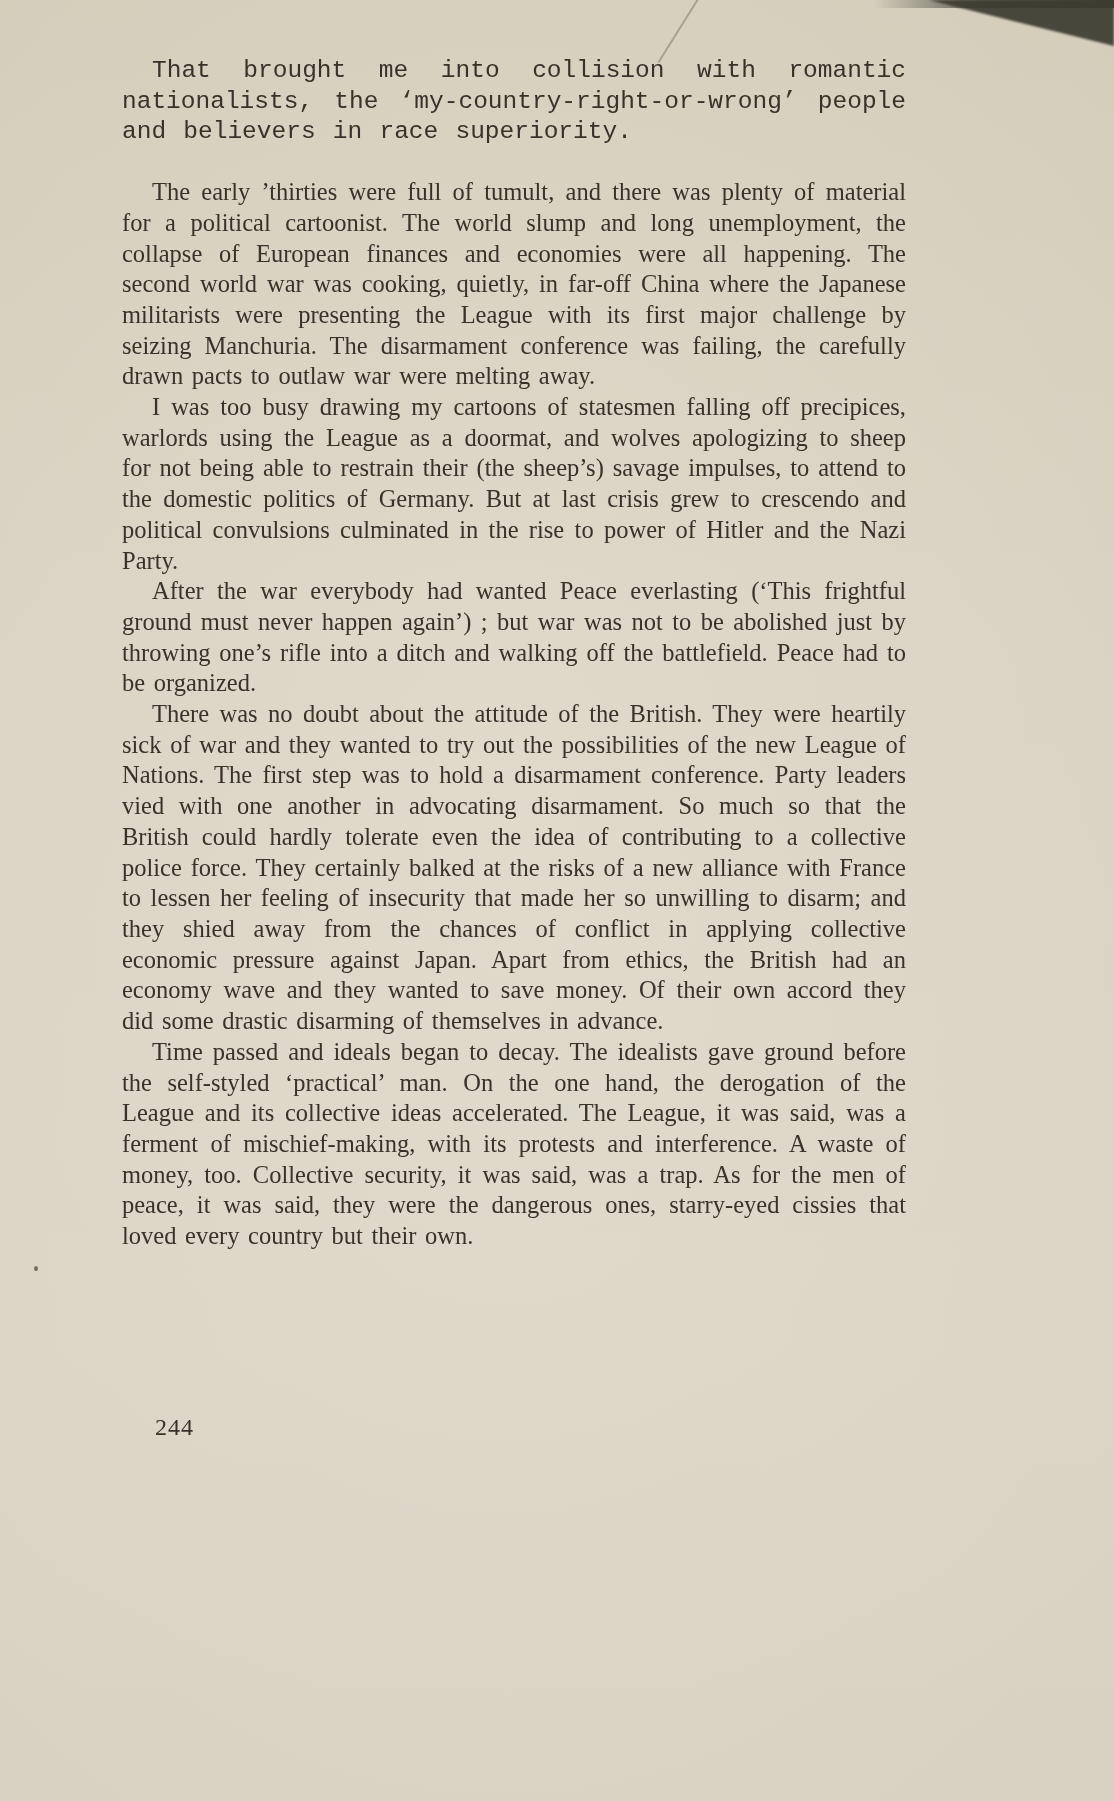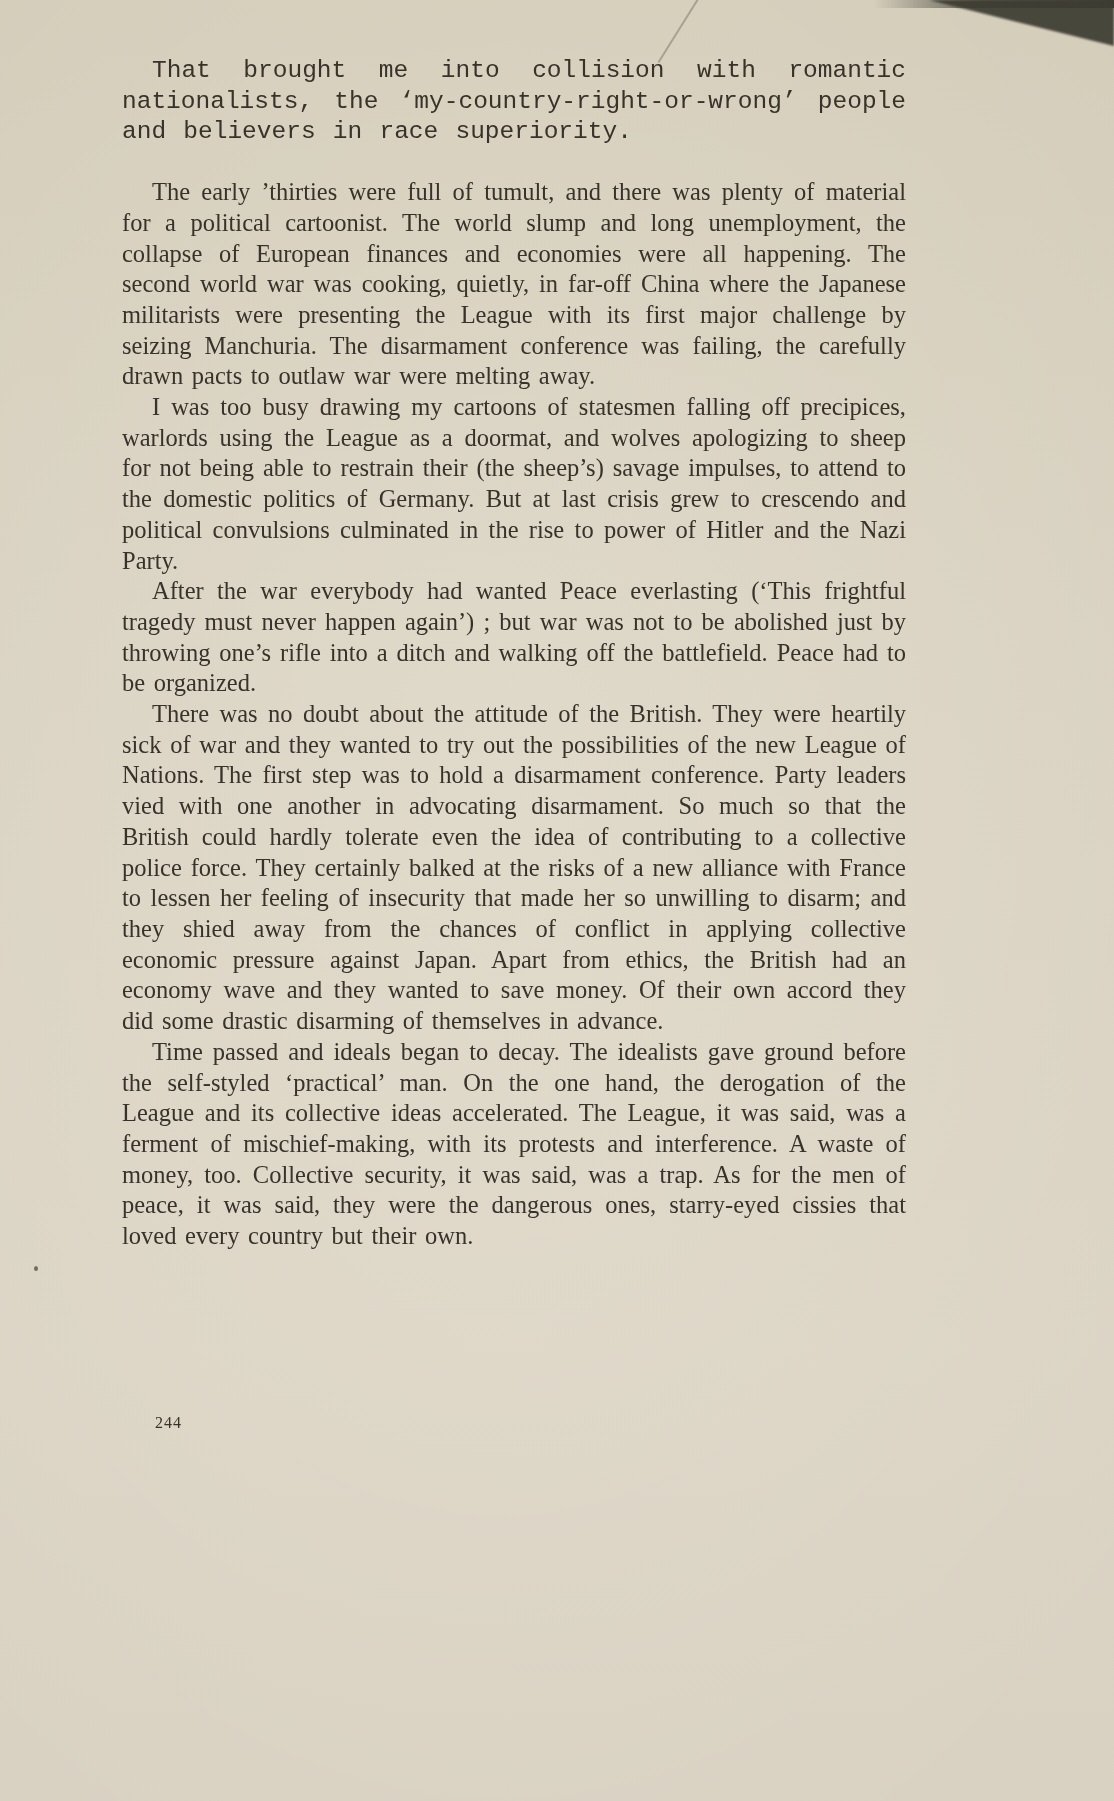--- a/index.html
+++ b/index.html
@@ -70,21 +70,21 @@
     text-indent: 30px;
   }
   .para:first-child {
     margin-bottom: 29px;
     font-family: Liberation Mono, monospace;
   }
   .page-number {
     position: absolute;
     left: 155px;
     top: 1414px;
-    font-size: 16px;
+    font-size: 24px;
     color: #38322a;
     letter-spacing: 1px;
   }
   .ink-speck {
     position: absolute;
     left: 34px;
     top: 1266px;
     width: 4px;
     height: 5px;
     border-radius: 50%;
@@ -97,19 +97,19 @@
 <div class="scan-page">
   <div class="corner-shadow"></div>
   <div class="corner-shadow-strip"></div>
   <div class="crease-line"></div>
   <div class="ink-speck"></div>
 
   <div class="text-block" id="para-container">
       <p class="para">That brought me into collision with romantic nationalists, the ‘my-country-right-or-wrong’ people and believers in race superiority.</p>
       <p class="para">The early ’thirties were full of tumult, and there was plenty of material for a political cartoonist. The world slump and long unemployment, the collapse of European finances and economies were all happening. The second world war was cooking, quietly, in far-off China where the Japanese militarists were presenting the League with its first major challenge by seizing Manchuria. The disarmament conference was failing, the carefully drawn pacts to outlaw war were melting away.</p>
       <p class="para">I was too busy drawing my cartoons of statesmen falling off precipices, warlords using the League as a doormat, and wolves apologizing to sheep for not being able to restrain their (the sheep’s) savage impulses, to attend to the domestic politics of Germany. But at last crisis grew to crescendo and political convulsions culminated in the rise to power of Hitler and the Nazi Party.</p>
-      <p class="para">After the war everybody had wanted Peace everlasting (‘This frightful tragedy must never happen again’) ; but war was not to be abolished just by throwing one’s rifle into a ditch and walking off the battlefield. Peace had to be organized.</p>
+      <p class="para">After the war everybody had wanted Peace everlasting (‘This frightful ground must never happen again’) ; but war was not to be abolished just by throwing one’s rifle into a ditch and walking off the battlefield. Peace had to be organized.</p>
       <p class="para">There was no doubt about the attitude of the British. They were heartily sick of war and they wanted to try out the possibilities of the new League of Nations. The first step was to hold a disarmament conference. Party leaders vied with one another in advocating disarmament. So much so that the British could hardly tolerate even the idea of contributing to a collective police force. They certainly balked at the risks of a new alliance with France to lessen her feeling of insecurity that made her so unwilling to disarm; and they shied away from the chances of conflict in applying collective economic pressure against Japan. Apart from ethics, the British had an economy wave and they wanted to save money. Of their own accord they did some drastic disarming of themselves in advance.</p>
       <p class="para">Time passed and ideals began to decay. The idealists gave ground before the self-styled ‘practical’ man. On the one hand, the derogation of the League and its collective ideas accelerated. The League, it was said, was a ferment of mischief-making, with its protests and interference. A waste of money, too. Collective security, it was said, was a trap. As for the men of peace, it was said, they were the dangerous ones, starry-eyed cissies that loved every country but their own.</p>
     </div>
 
   <div class="page-number">244</div>
 </div>
 
 </body></html>

